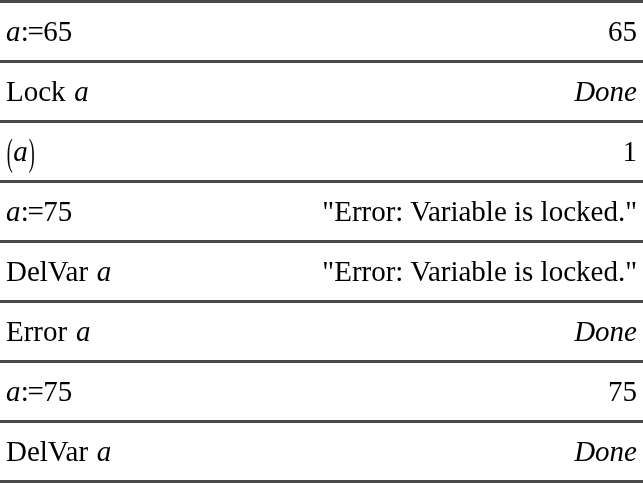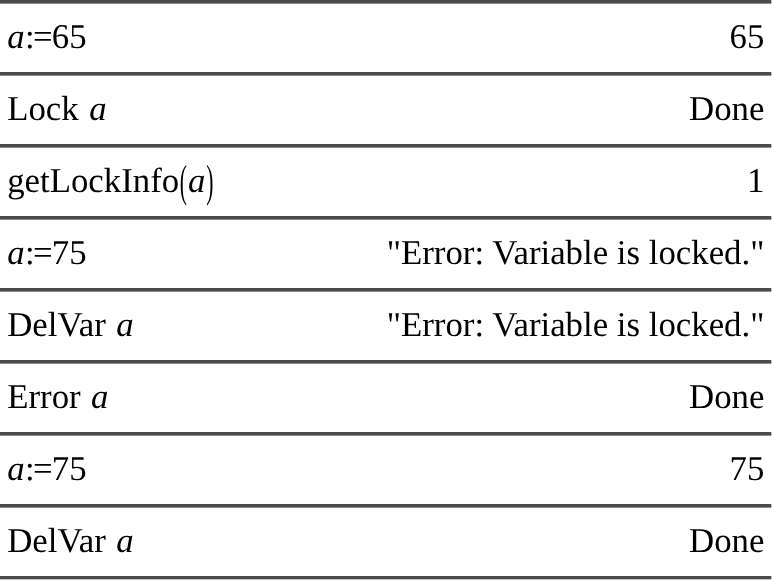--- a/index.html
+++ b/index.html
@@ -61,20 +61,21 @@
   }
 
   
   .mvar {
     font-style: italic;
     font-family: "Liberation Serif", "DejaVu Serif", serif;
   }
 
   
   .res-italic {
+    font-style: italic;
   }
   .res-plain {
     font-style: normal;
   }
 
   
   .kw {
     font-style: normal;
   }
 
@@ -120,21 +121,20 @@
     <span class="cas-expr">
       <span class="kw">Lock</span>
         <span class="sp"></span>
         <span class="mvar">a</span>
     </span>
     <span class="cas-result res-italic">Done</span>
   </div>
 
   <div class="cas-row">
     <span class="cas-expr">
-      <span class="kw">getLockInfo</span>
         <span class="mparen">(</span>
         <span class="mvar">a</span>
         <span class="mparen">)</span>
     </span>
     <span class="cas-result res-plain">1</span>
   </div>
 
   <div class="cas-row">
     <span class="cas-expr">
       <span class="mvar">a</span>

